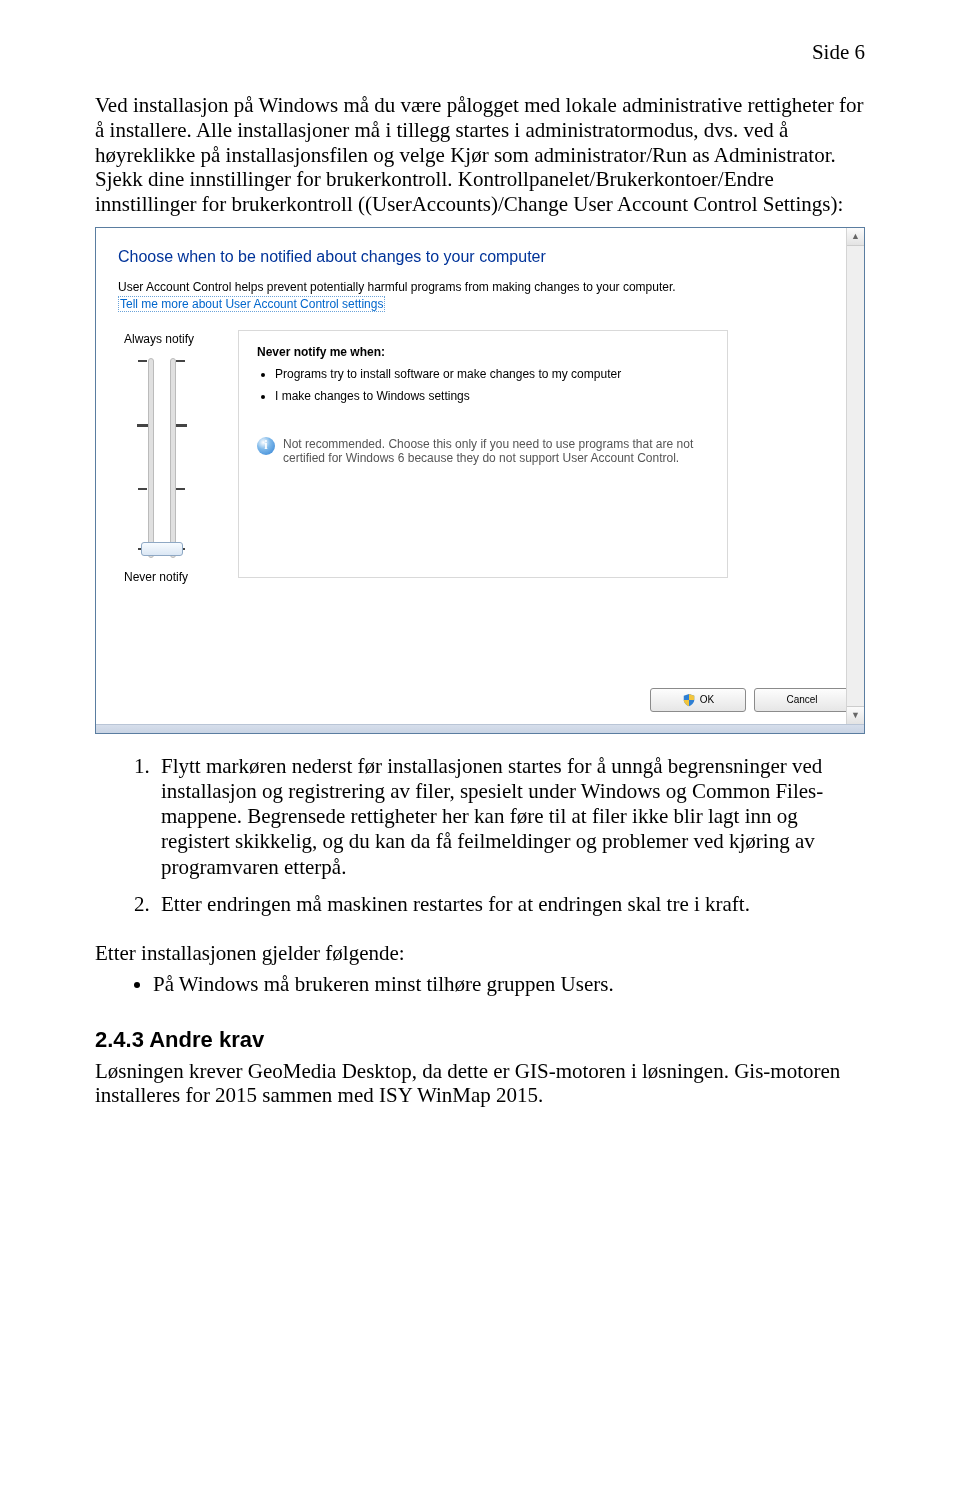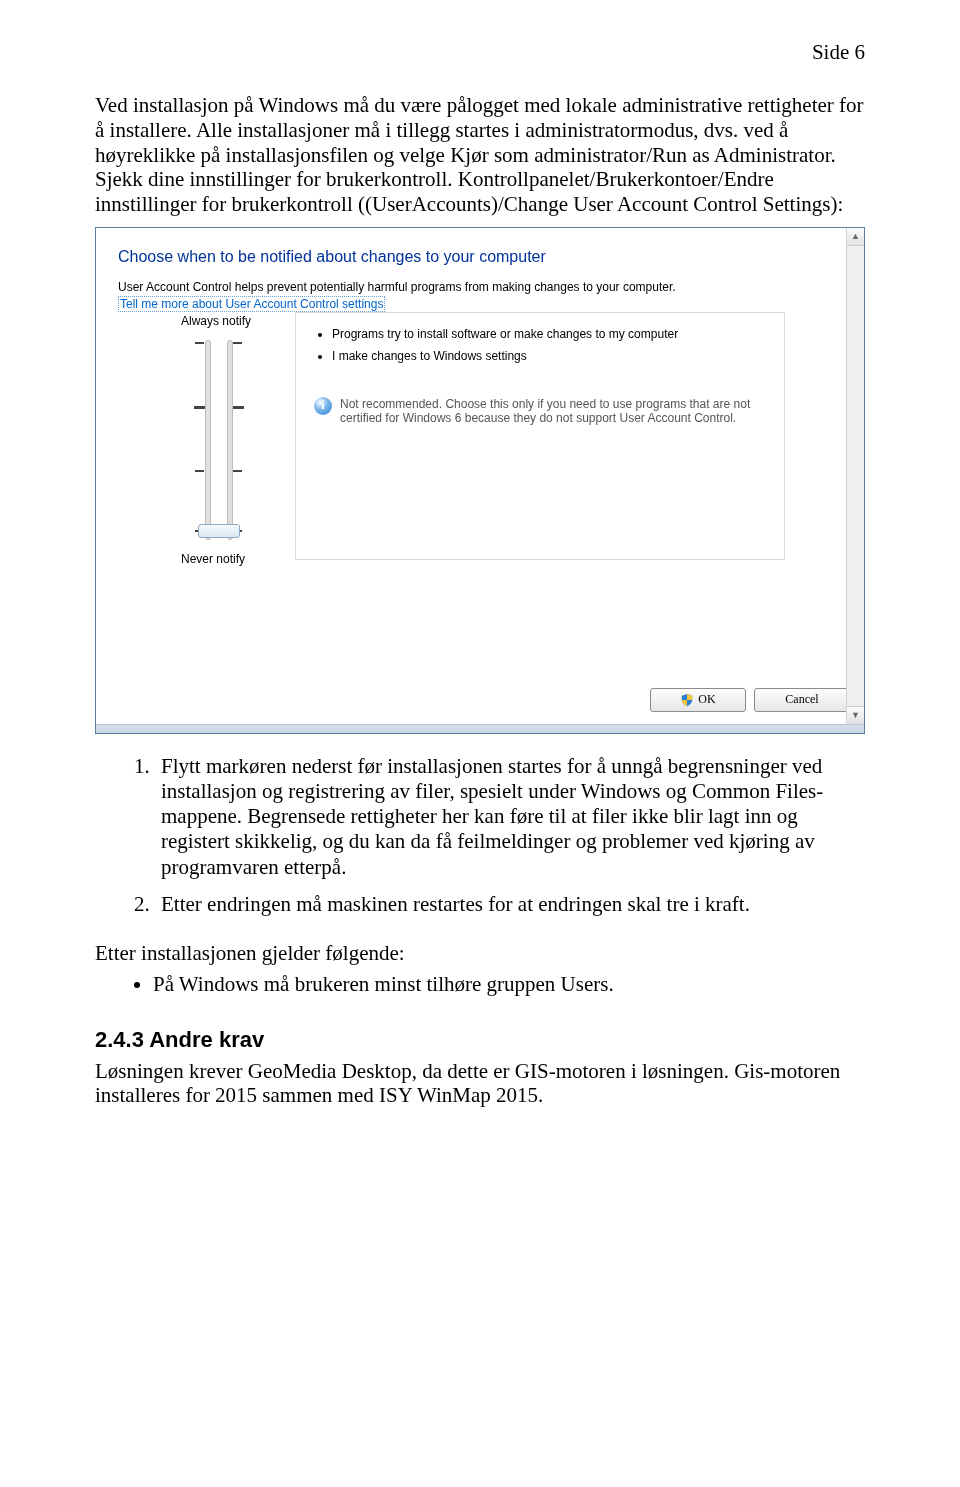--- a/index.html
+++ b/index.html
@@ -94,21 +94,21 @@
     color: #0066cc;
     font-size: 12px;
     border: 1px dotted #6aa3d9;
     padding: 0 1px;
     display: inline-block;
     margin-top: 2px;
     cursor: pointer;
   }
   .uac-area {
     display: flex;
-    justify-content: center;
+    margin-top: 18px;
   }
   .slider-col {
     width: 120px;
     padding-top: 2px;
   }
   .slider-label {
     font-size: 12px;
     margin-left: 6px;
   }
   .slider-body {
@@ -181,27 +181,26 @@
     display: flex;
     gap: 8px;
     align-items: center;
   }
   .std-btn {
     min-width: 74px;
     height: 22px;
     border: 1px solid #8b8b8b;
     border-radius: 3px;
     background: linear-gradient(to bottom,#fdfdfd,#e6e6e6);
-    font-size: 12px;
+    font-size: 10px;
     display: inline-flex;
     align-items: center;
     justify-content: center;
     padding: 0 10px;
     gap: 4px;
-    font-family: Liberation Serif, serif;
   }
   .ok-shield { width: 14px; height: 14px; display:inline-block; }
   .scrollbar {
     position: absolute;
     right: 0; top: 0; bottom: 0;
     width: 17px;
     background: #efefef;
     border-left: 1px solid #d4d4d4;
   }
   .sb-btn {
@@ -260,20 +259,21 @@
                 <span class="tick l" style="top:136px"></span>
                   <span class="tick r" style="top:136px"></span>
                 <span class="tick l" style="top:196px"></span>
                   <span class="tick r" style="top:196px"></span>
                 <div class="thumb" style="top:190px"></div>
               </div>
               <div class="slider-label" style="margin-top:6px">Never notify</div>
             </div>
 
             <div class="info-panel">
+              <div class="info-title">Never notify me when:</div>
               <ul class="info-ul">
                 <li>Programs try to install software or make changes to my computer</li>
                 <li>I make changes to Windows settings</li>
               </ul>
               <div class="note">
                 <span class="info-icon">i</span>
                 <span>Not recommended. Choose this only if you need to use programs that are not certified for Windows 6 because they do not support User Account Control.</span>
               </div>
             </div>
           </div>

